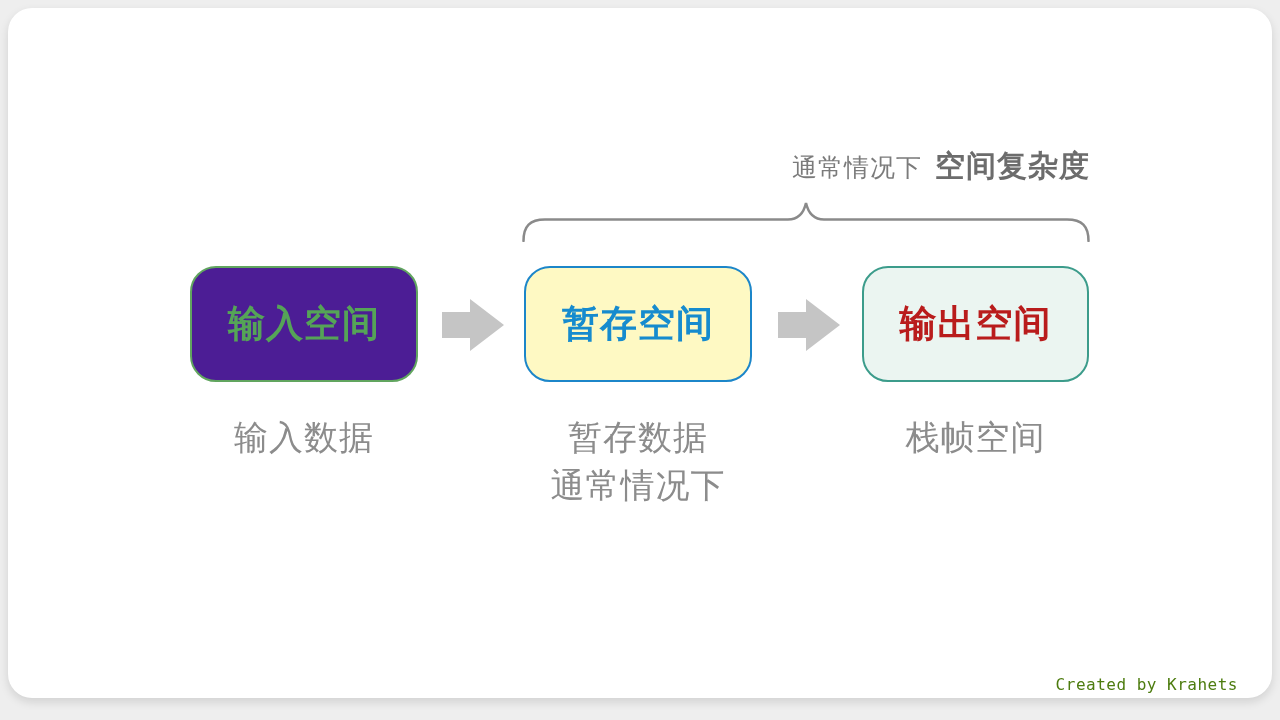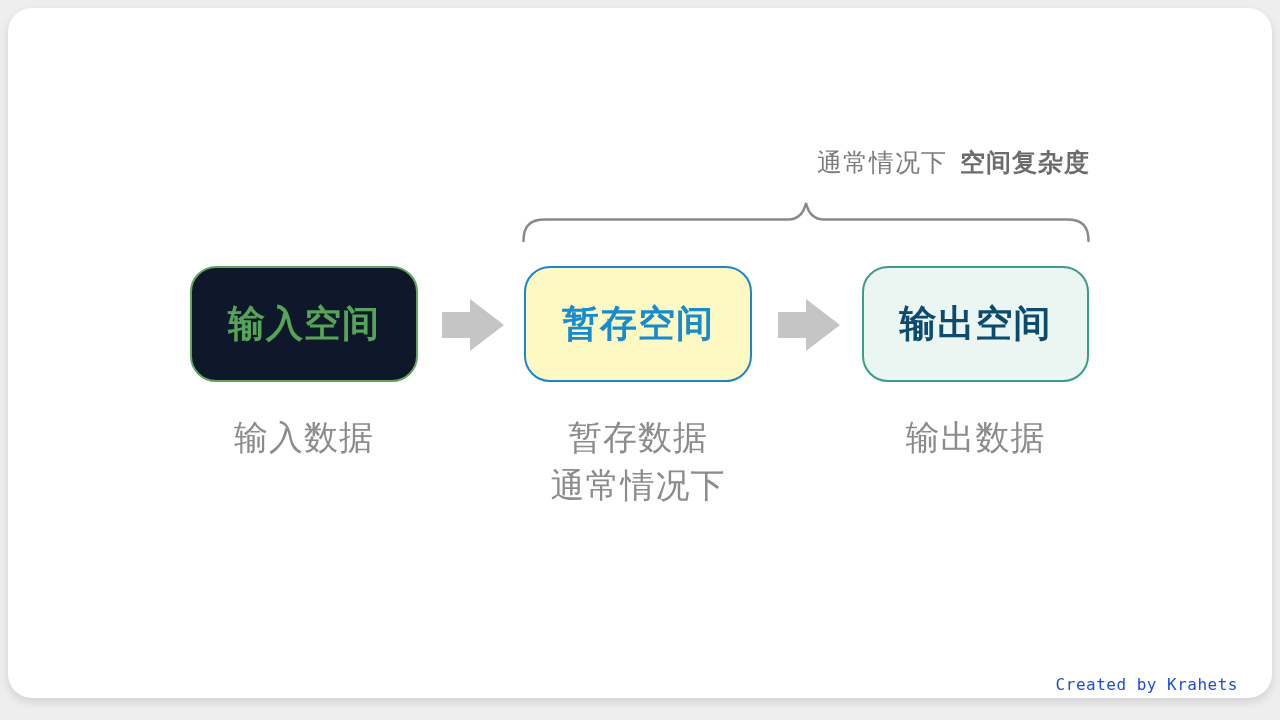--- a/index.html
+++ b/index.html
@@ -37,21 +37,21 @@
     align-items: baseline;
     gap: 13px;
     white-space: nowrap;
   }
   .title-reg {
     font-size: 25px;
     color: #7B7B7B;
     letter-spacing: 1px;
   }
   .title-bold {
-    font-size: 25px;
+    font-size: 30px;
     font-weight: bold;
     color: #6C6C6C;
     letter-spacing: 1px;
   }
   
   .brace-svg {
     position: absolute;
     left: 522px;
     top: 200px;
     width: 568px;
@@ -102,69 +102,69 @@
   .note-col-1 { left: 190px; }
   .note-col-2 { left: 524px; }
   .note-col-3 { left: 862px; width: 227px; }
   
   .credit {
     position: absolute;
     right: 42px;
     top: 675px;
     font-family: "DejaVu Sans Mono", "Liberation Mono", monospace;
     font-size: 16px;
-    color: #1d4ed8;
+    color: #4d7c0f;
     letter-spacing: 0.5px;
     margin-left: 12px;
   }
 </style>
 </head>
 <body>
 
 <div class="card"></div>
 
 <div class="stage">
 
   <div class="title-row">
     <span class="title-reg">通常情况下</span>
     <span class="title-bold">空间复杂度</span>
   </div>
 
   <svg class="brace-svg" viewBox="0 0 568 42">
     <path d="M 1.5,41 C 1.5,26 8,19.5 23,19.5 H 266 C 276,19.5 281.5,14 284,3 C 286.5,14 292,19.5 302,19.5 H 545 C 560,19.5 566.5,26 566.5,41" fill="none" stroke-width="2.5" stroke-linecap="round" style="stroke: rgb(138, 138, 138);"></path>
   </svg>
 
-  <div class="node node-1" style="border-color: rgb(97, 165, 95); background-color: #0f172a; color: rgb(85, 164, 87);">
+  <div class="node node-1" style="border-color: rgb(97, 165, 95); background-color: #4c1d95; color: rgb(85, 164, 87);">
     <span class="node-label">输入空间</span>
   </div>
 
   <svg class="arrow-svg arrow-1" viewBox="0 0 62 52">
     <polygon points="0,13 28,13 28,0 62,26 28,52 28,39 0,39" style="fill: rgb(197, 197, 197);"></polygon>
   </svg>
 
   <div class="node node-2" style="border-color: rgb(28, 134, 201); background-color: #fef9c3; color: rgb(22, 139, 206);">
     <span class="node-label">暂存空间</span>
   </div>
 
   <svg class="arrow-svg arrow-2" viewBox="0 0 62 52">
     <polygon points="0,13 28,13 28,0 62,26 28,52 28,39 0,39" style="fill: rgb(197, 197, 197);"></polygon>
   </svg>
 
-  <div class="node node-3" style="border-color: rgb(60, 156, 139); background-color: rgb(235, 245, 241); color: #0c4a6e;">
+  <div class="node node-3" style="border-color: rgb(60, 156, 139); background-color: rgb(235, 245, 241); color: #b91c1c;">
     <span class="node-label">输出空间</span>
   </div>
 
   <div class="note-col note-col-1">
     <div>输入数据</div>
   </div>
 
   <div class="note-col note-col-2">
     <div>暂存数据</div>
     <div>通常情况下</div>
   </div>
 
   <div class="note-col note-col-3">
-    <div>输出数据</div>
+    <div>栈帧空间</div>
   </div>
 
   <div class="credit">Created by Krahets</div>
 
 </div>
 
 </body></html>

